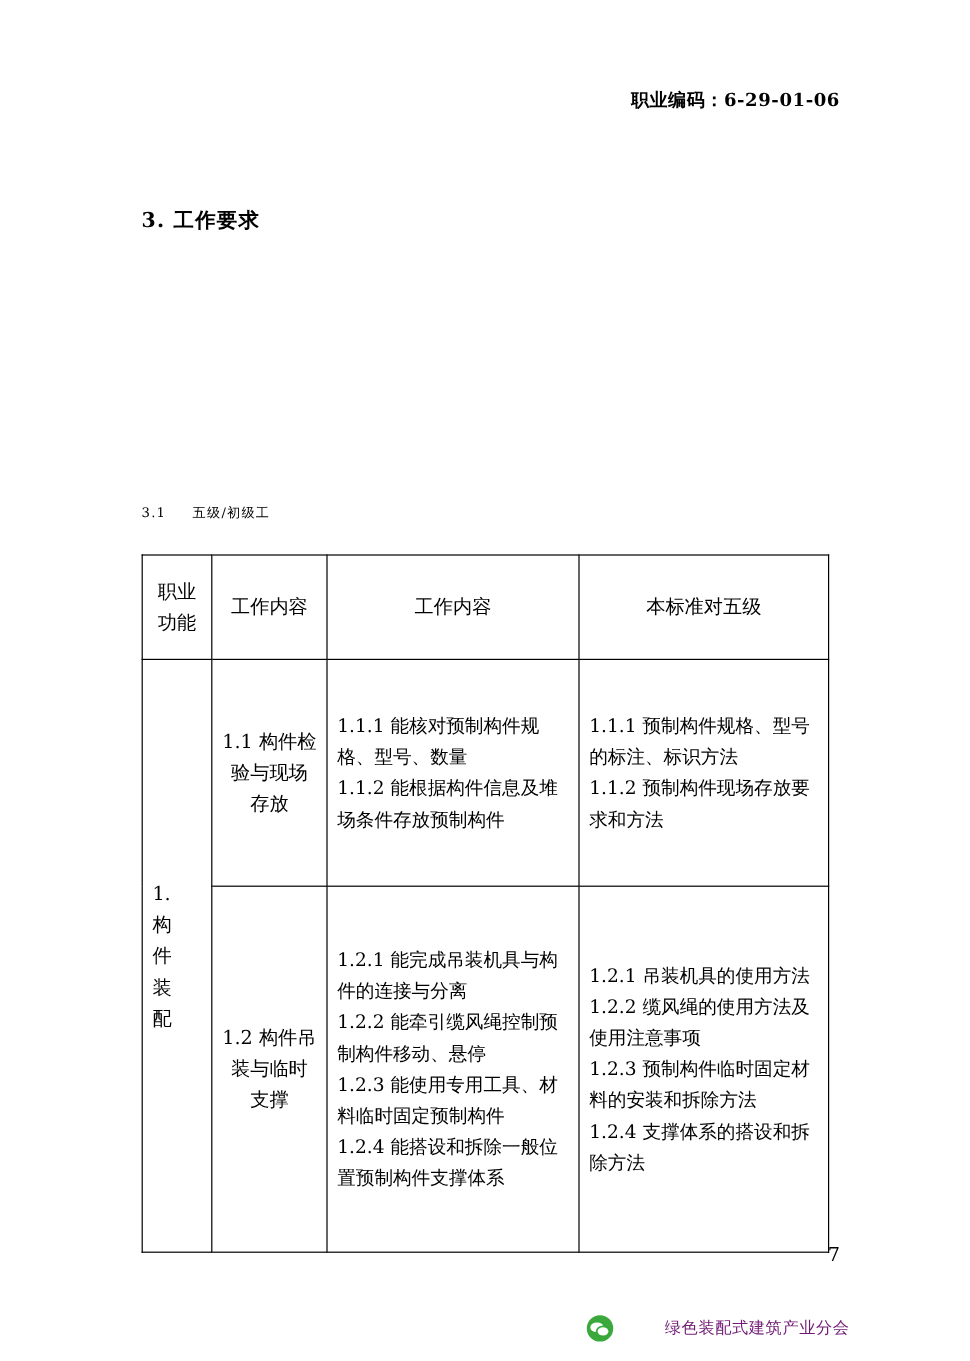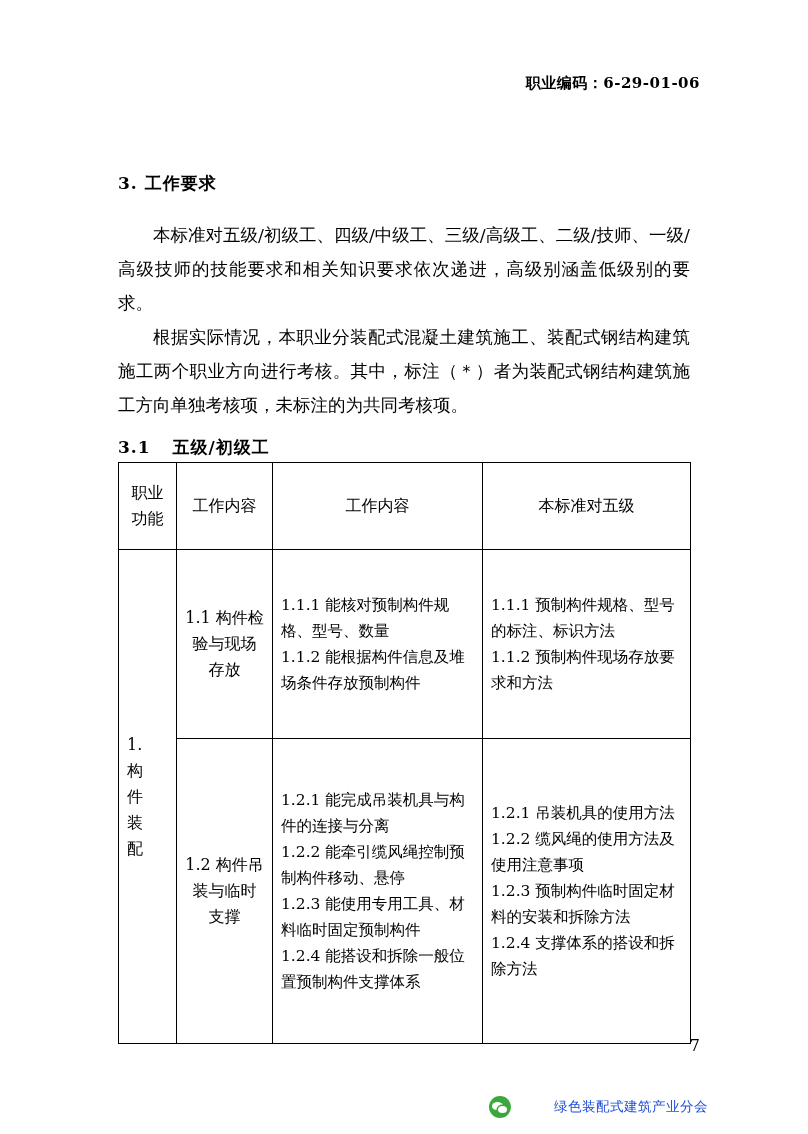--- a/index.html
+++ b/index.html
@@ -49,23 +49,23 @@
     text-align: justify;
     text-justify: inter-ideograph;
   }
   .body-text p {
     margin: 0;
     text-indent: 2em;
   }
   .sub-title {
     position: absolute;
     left: 118px;
-    top: 436px;
-    font-size: 17px;
-    font-weight: bold;
+    top: 420px;
+    font-size: 11px;
+    font-weight: normal;
     letter-spacing: 1px;
   }
   .sub-title .num { margin-right: 22px; }
   table.skills {
     position: absolute;
     left: 118px;
     top: 462px;
     width: 572px;
     border-collapse: collapse;
     table-layout: fixed;
@@ -146,39 +146,35 @@
     content: "";
     position: absolute;
     left: 9px; top: 10px;
     width: 9px; height: 7px;
     background: #fff;
     border-radius: 50%;
     box-shadow: 0 0 0 1.5px #3aa83a;
   }
   .footer-text {
     font-size: 13.5px;
-    color: #1d4ed8;
+    color: #701a75;
     font-family: "DejaVu Sans", "Liberation Sans", sans-serif;
     letter-spacing: 0.5px;
     margin-left: 35px;
   }
 </style>
 </head>
 <body>
 
 <div class="page">
 
   <div class="occ-code">职业编码：6-29-01-06</div>
 
   <div class="sec-title">3.  工作要求</div>
 
-  <div class="body-text">
-    <p>本标准对五级/初级工、四级/中级工、三级/高级工、二级/技师、一级/高级技师的技能要求和相关知识要求依次递进，高级别涵盖低级别的要求。</p>
-    <p>根据实际情况，本职业分装配式混凝土建筑施工、装配式钢结构建筑施工两个职业方向进行考核。其中，标注（＊）者为装配式钢结构建筑施工方向单独考核项，未标注的为共同考核项。</p>
-  </div>
 
   <div class="sub-title">
     <span class="num">3.1</span><span>五级/初级工</span>
   </div>
 
   <table class="skills">
     <colgroup>
       <col class="col-fn">
       <col class="col-content">
       <col class="col-skill">

